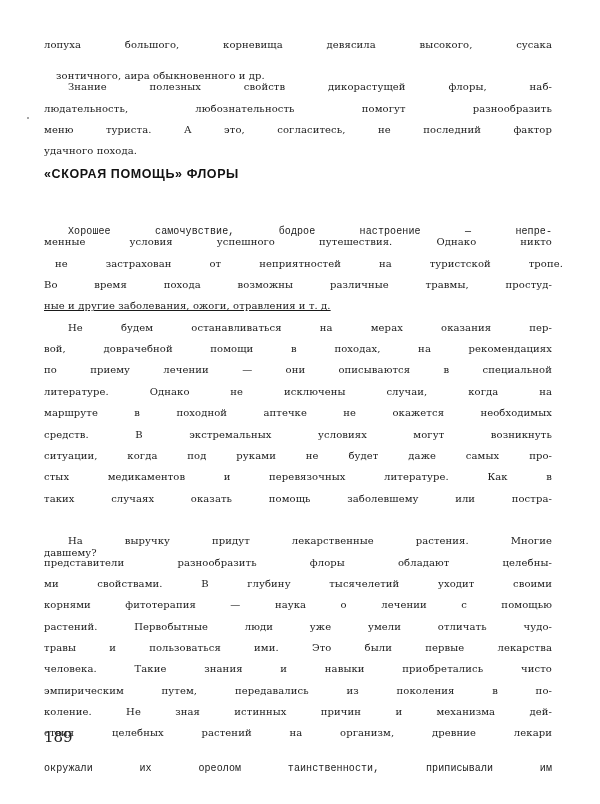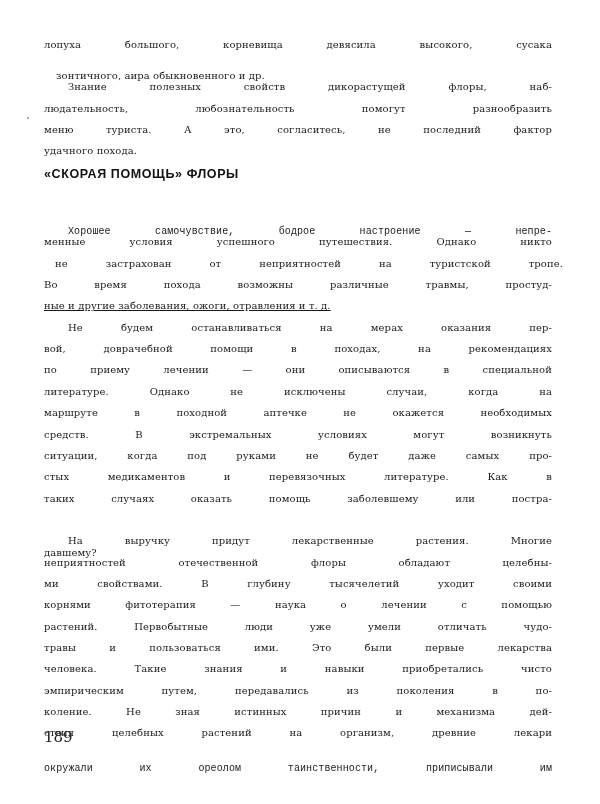--- a/index.html
+++ b/index.html
@@ -92,21 +92,21 @@
       <div class="line" style="top: 338.1px;">вой, доврачебной помощи в походах, на рекомендациях</div>
       <div class="line" style="top: 359.45px;">по приему лечении — они описываются в специальной</div>
       <div class="line" style="top: 380.8px;">литературе. Однако не исключены случаи, когда на</div>
       <div class="line" style="top: 402.15px;">маршруте в походной аптечке не окажется необходимых</div>
       <div class="line" style="top: 423.5px;">средств. В экстремальных условиях могут возникнуть</div>
       <div class="line" style="top: 444.85px;">ситуации, когда под руками не будет даже самых про-</div>
       <div class="line" style="top: 466.2px;">стых медикаментов и перевязочных литературе. Как в</div>
       <div class="line" style="top: 487.55px;">таких случаях оказать помощь заболевшему или постра-</div>
       <div class="line last" style="top: 502px; margin-top: 40px;">давшему?</div>
       <div class="line indent" style="top: 530.25px;">На выручку придут лекарственные растения. Многие</div>
-      <div class="line" style="top: 551.6px;">неприятностей отечественной флоры обладают целебны-</div>
+      <div class="line" style="top: 551.6px;">представители разнообразить флоры обладают целебны-</div>
       <div class="line" style="top: 572.95px;">ми свойствами. В глубину тысячелетий уходит своими</div>
       <div class="line" style="top: 594.3px;">корнями фитотерапия — наука о лечении с помощью</div>
       <div class="line" style="top: 615.65px;">растений. Первобытные люди уже умели отличать чудо-</div>
       <div class="line" style="top: 637px;">травы и пользоваться ими. Это были первые лекарства</div>
       <div class="line" style="top: 658.35px;">человека. Такие знания и навыки приобретались чисто</div>
       <div class="line" style="top: 679.7px;">эмпирическим путем, передавались из поколения в по-</div>
       <div class="line" style="top: 701.05px;">коление. Не зная истинных причин и механизма дей-</div>
       <div class="line" style="top: 722.4px;">ствия целебных растений на организм, древние лекари</div>
       <div class="line" style="top: 758px; font-family: Liberation Mono, monospace;">окружали их ореолом таинственности, приписывали им</div>
     </div>

